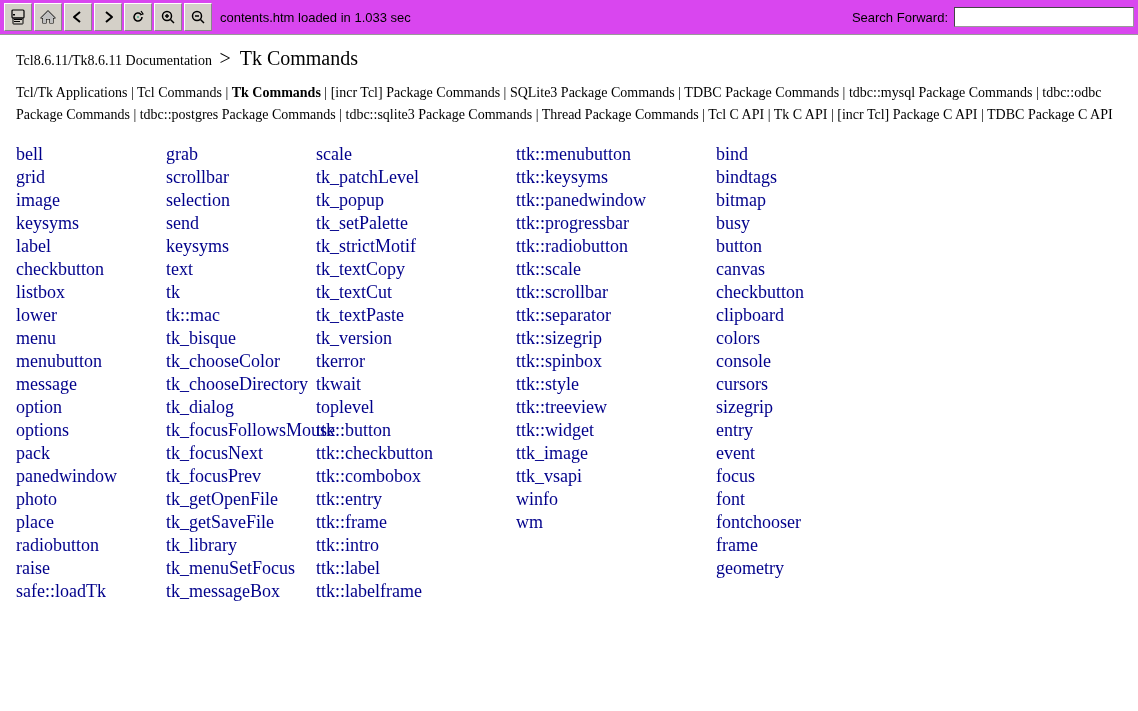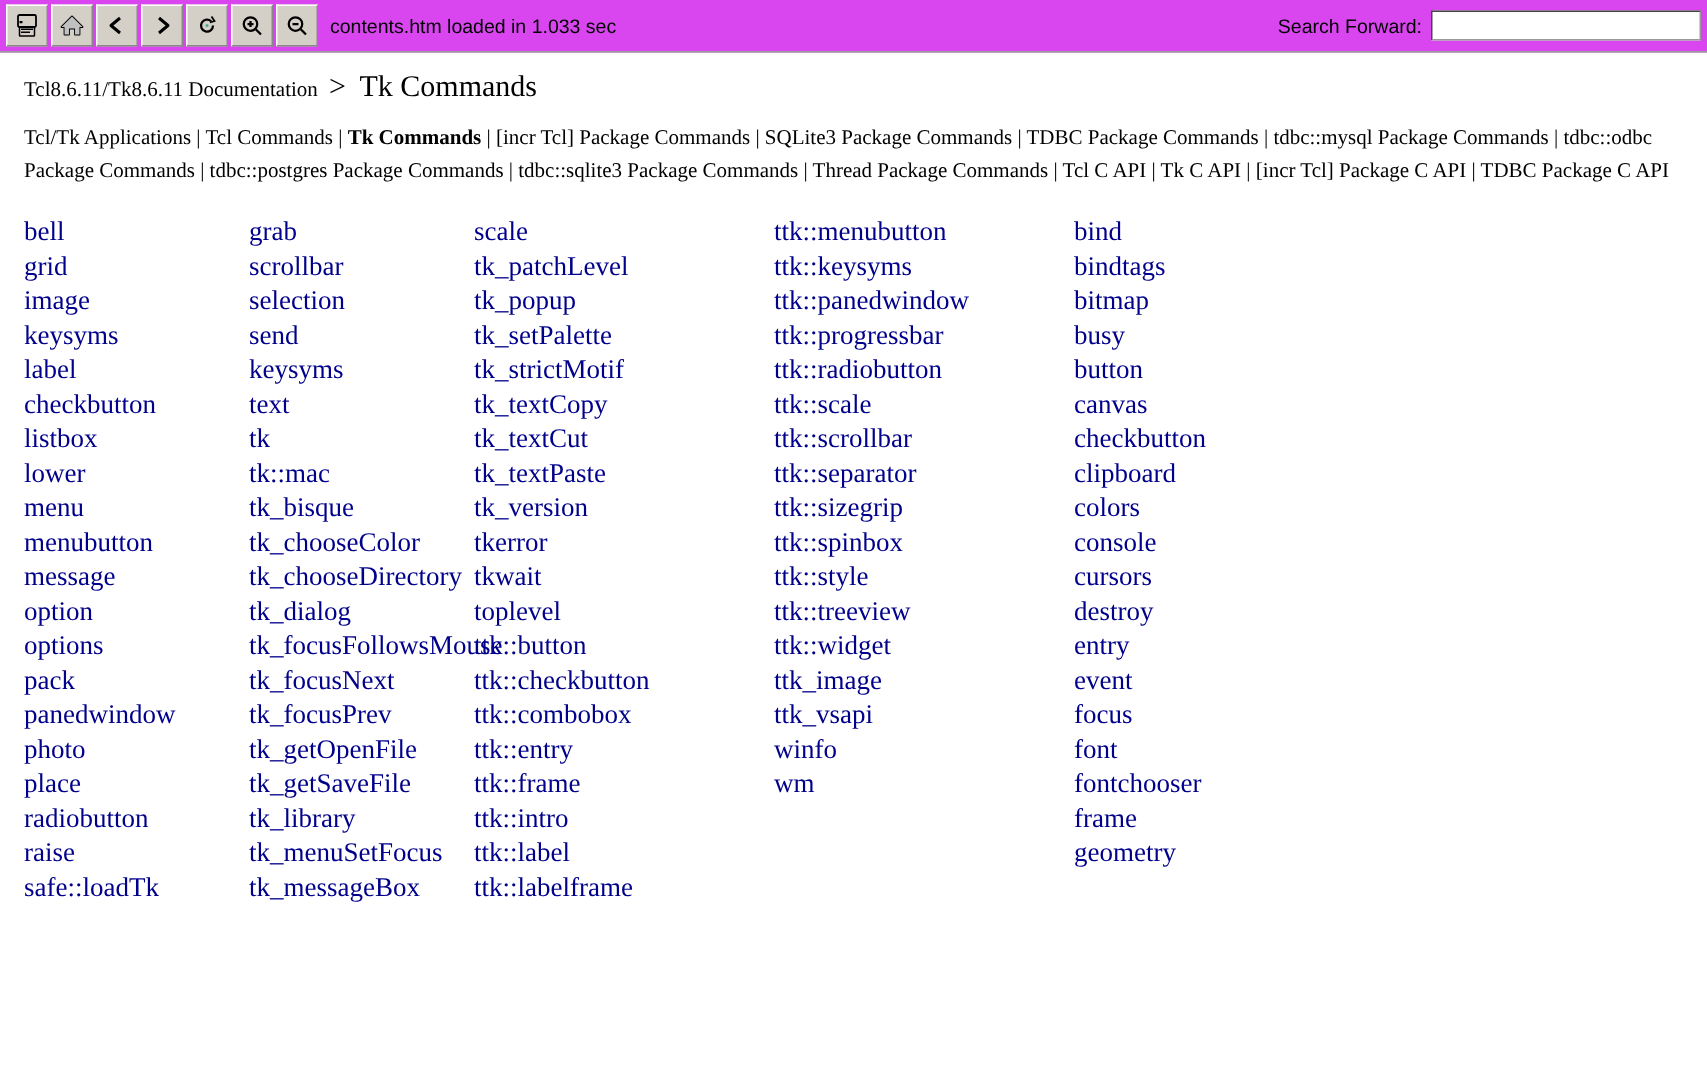--- a/index.html
+++ b/index.html
@@ -336,21 +336,21 @@
       <div>
         <a href="#">tk_dialog</a>
       </div>
       <div>
         <a href="#">toplevel</a>
       </div>
       <div>
         <a href="#">ttk::treeview</a>
       </div>
       <div>
-        <a href="#">destroy</a>
+        <a href="#">sizegrip</a>
       </div>
       <div>
         <a href="#">options</a>
       </div>
       <div>
         <a href="#">tk_focusFollowsMouse</a>
       </div>
       <div>
         <a href="#">ttk::button</a>
       </div>

